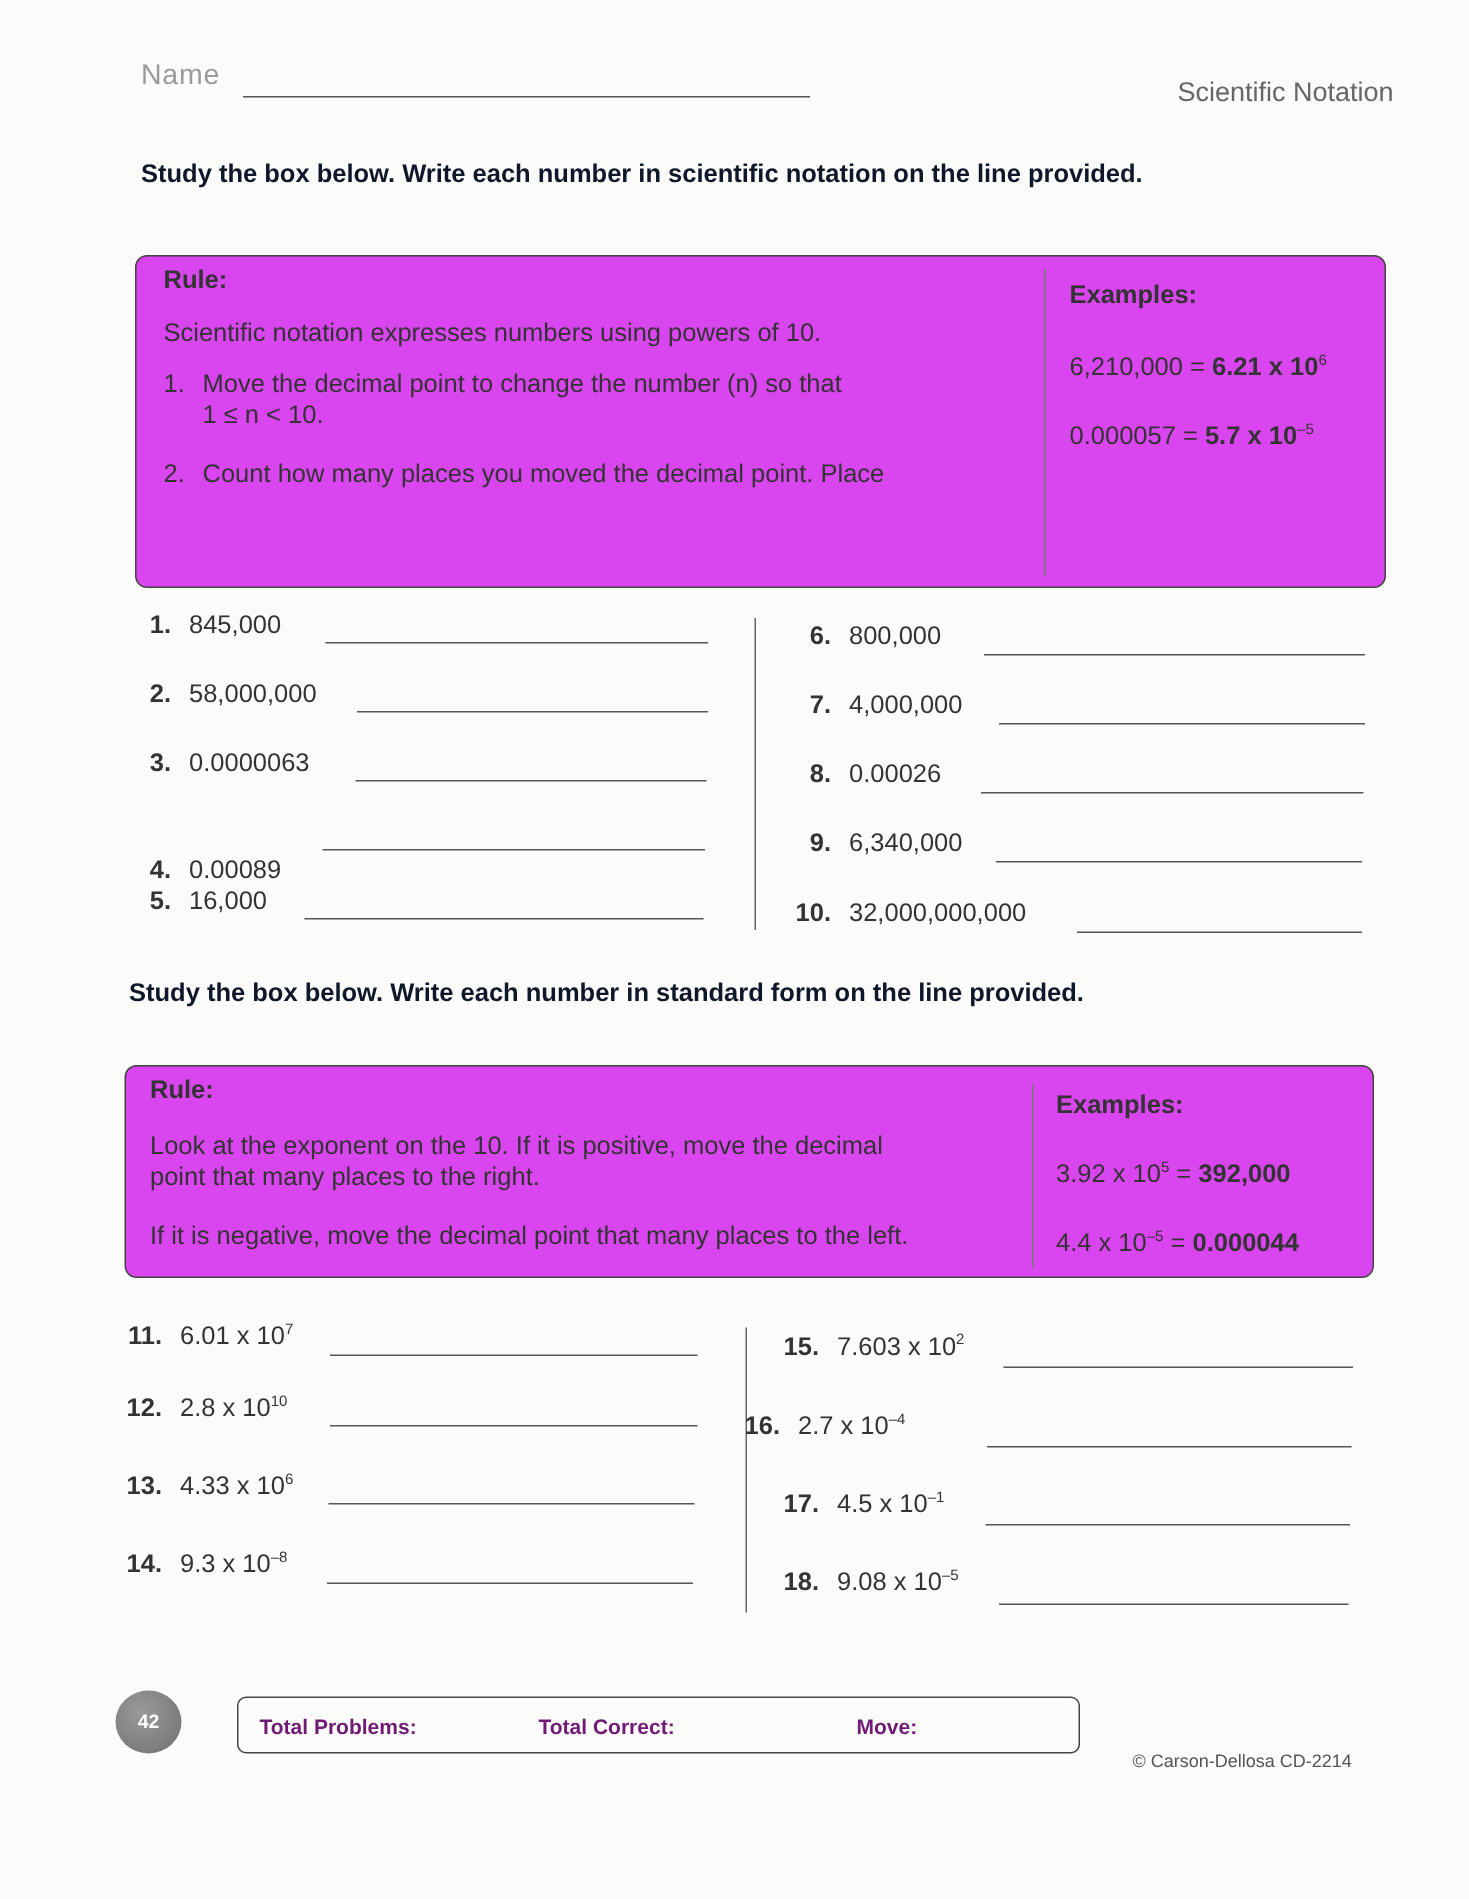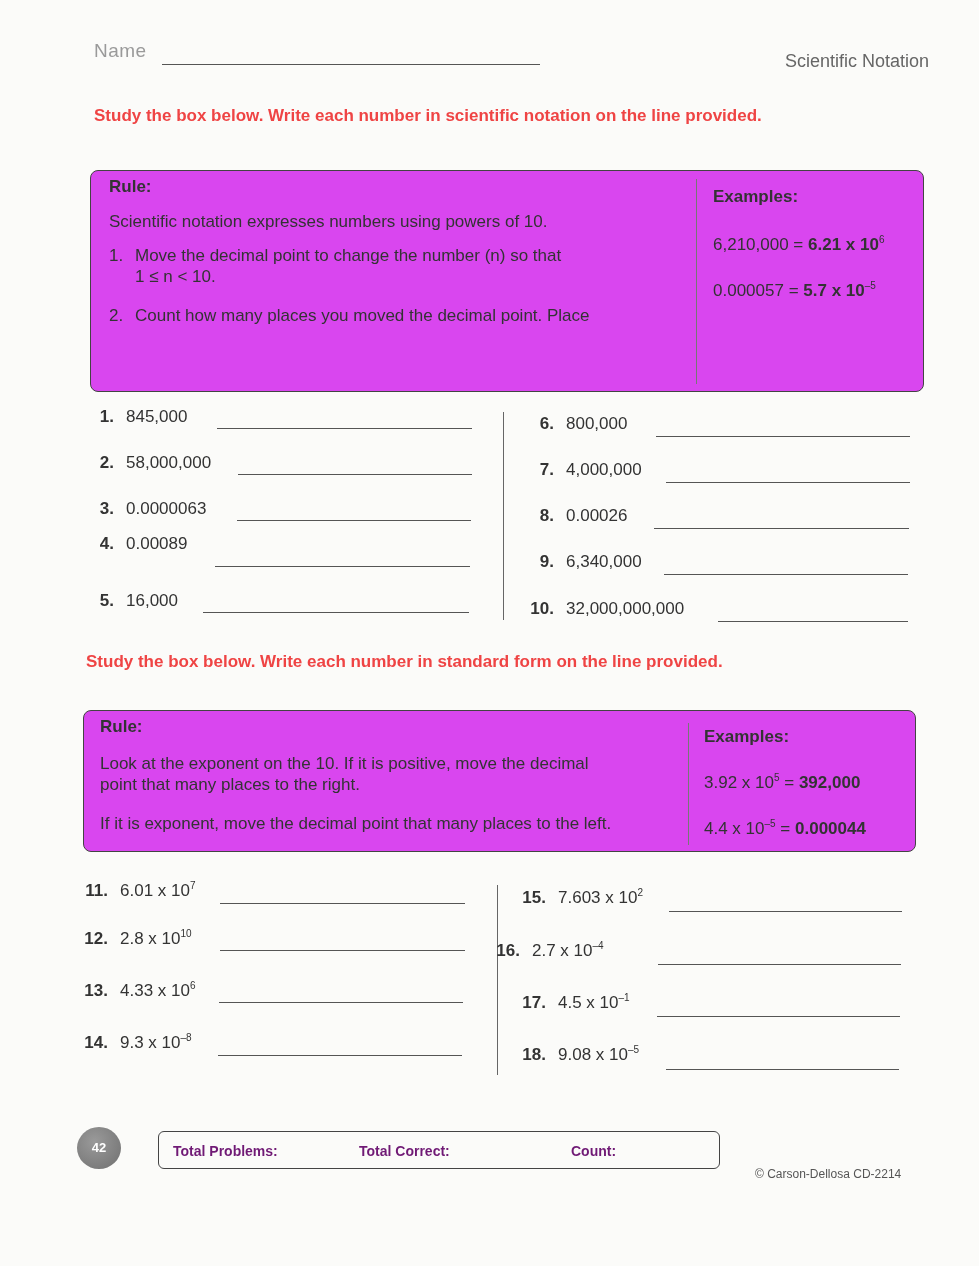--- a/index.html
+++ b/index.html
@@ -4,21 +4,21 @@
 <style>
   html, body { margin: 0; padding: 0; }
   body {
     width: 979px; height: 1266px; background: #fbfbf9; position: relative; overflow: hidden;
     font-family: "Liberation Sans", sans-serif; color: #2a2a2a;
   }
   .abs { position: absolute; }
   .name-label { left: 94px; top: 40px; font-size: 19px; color: #9a9a9a; letter-spacing: 0.5px; }
   .name-line { left: 162px; top: 64px; width: 378px; border-bottom: 1px solid #555; height: 0; }
   .topic { right: 50px; top: 51px; font-size: 18px; color: #666; }
-  .instr { font-size: 17px; font-weight: bold; color: #ef4444; }
+  .instr { font-size: 17px; font-weight: bold; color: #0f172a; }
   .box {
     border: 1.5px solid #444; border-radius: 8px; background: #d946ef;
   }
   .rule-title, .ex-title { font-weight: bold; font-size: 17px; color: #333; }
   .rule-text { font-size: 17px; line-height: 21px; color: #333; }
   .vline { border-left: 1px solid #777; }
   .step { position: absolute; font-size: 17px; line-height: 21px; color: #333; }
   .step .n { position: absolute; left: 0; top: 0; }
   .step .t { position: absolute; left: 26px; top: 0; }
   .ex { font-size: 17px; color: #333; white-space: nowrap; }
@@ -71,21 +71,21 @@
 
 <div class="prob" style="left:78px; top:407px;"><span class="num">1.</span><span class="val">845,000</span></div>
 <div class="ans-line" style="left:217px; top:428px; width:255px;"></div>
 
 <div class="prob" style="left:78px; top:453px;"><span class="num">2.</span><span class="val">58,000,000</span></div>
 <div class="ans-line" style="left:238px; top:474px; width:234px;"></div>
 
 <div class="prob" style="left:78px; top:499px;"><span class="num">3.</span><span class="val">0.0000063</span></div>
 <div class="ans-line" style="left:237px; top:520px; width:234px;"></div>
 
-<div class="prob" style="left:78px; top:534px;"><span class="num">4.</span><span class="val">0.00089</span></div>
+<div class="prob" style="left:78px; top:570px;"><span class="num">4.</span><span class="val">0.00089</span></div>
 <div class="ans-line" style="left:215px; top:566px; width:255px;"></div>
 
 <div class="prob" style="left:78px; top:591px;"><span class="num">5.</span><span class="val">16,000</span></div>
 <div class="ans-line" style="left:203px; top:612px; width:266px;"></div>
 
 <div class="divider" style="left:503px; top:412px; height:208px;"></div>
 
 <div class="prob" style="left:518px; top:414px;"><span class="num">6.</span><span class="val">800,000</span></div>
 <div class="ans-line" style="left:656px; top:436px; width:254px;"></div>
 
@@ -100,21 +100,21 @@
 
 <div class="prob" style="left:518px; top:599px;"><span class="num">10.</span><span class="val">32,000,000,000</span></div>
 <div class="ans-line" style="left:718px; top:621px; width:190px;"></div>
 
 <div class="abs instr" style="left:86px; top:652px;">Study the box below. Write each number in standard form on the line provided.</div>
 
 <div class="abs box" style="left:83px; top:710px; width:831px; height:140px;">
   <div class="abs rule-title" style="left:16px; top:6px;">Rule:</div>
   <div class="abs rule-text" style="left:16px; top:42px;">Look at the exponent on the 10. If it is positive, move the decimal</div>
   <div class="abs rule-text" style="left:16px; top:63px;">point that many places to the right.</div>
-  <div class="abs rule-text" style="left:16px; top:102px;">If it is exponent, move the decimal point that many places to the left.</div>
+  <div class="abs rule-text" style="left:16px; top:102px;">If it is negative, move the decimal point that many places to the left.</div>
   <div class="abs vline" style="left:604px; top:12px; height:122px;"></div>
   <div class="abs ex-title" style="left:620px; top:16px;">Examples:</div>
   <div class="abs ex" style="left:620px; top:62px;">
     <span>3.92 x 10</span><sup>5</sup><span> = </span><b>392,000</b>
   </div>
   <div class="abs ex" style="left:620px; top:108px;">
     <span>4.4 x 10</span><sup>–5</sup><span> = </span><b>0.000044</b>
   </div>
 </div>
 
@@ -141,15 +141,15 @@
 <div class="prob" style="left:510px; top:993px;"><span class="num">17.</span><span class="val"><span>4.5 x 10</span><sup>–1</sup></span></div>
 <div class="ans-line" style="left:657px; top:1016px; width:243px;"></div>
 
 <div class="prob" style="left:510px; top:1045px;"><span class="num">18.</span><span class="val"><span>9.08 x 10</span><sup>–5</sup></span></div>
 <div class="ans-line" style="left:666px; top:1069px; width:233px;"></div>
 
 <div class="abs page-badge">42</div>
 <div class="abs score-box">
   <span class="score-label" style="left:14px;">Total Problems:</span>
   <span class="score-label" style="left:200px;">Total Correct:</span>
-  <span class="score-label" style="left:412px;">Count:</span>
+  <span class="score-label" style="left:412px;">Move:</span>
 </div>
 <div class="abs copyright">© Carson-Dellosa CD-2214</div>
 
 </body></html>

